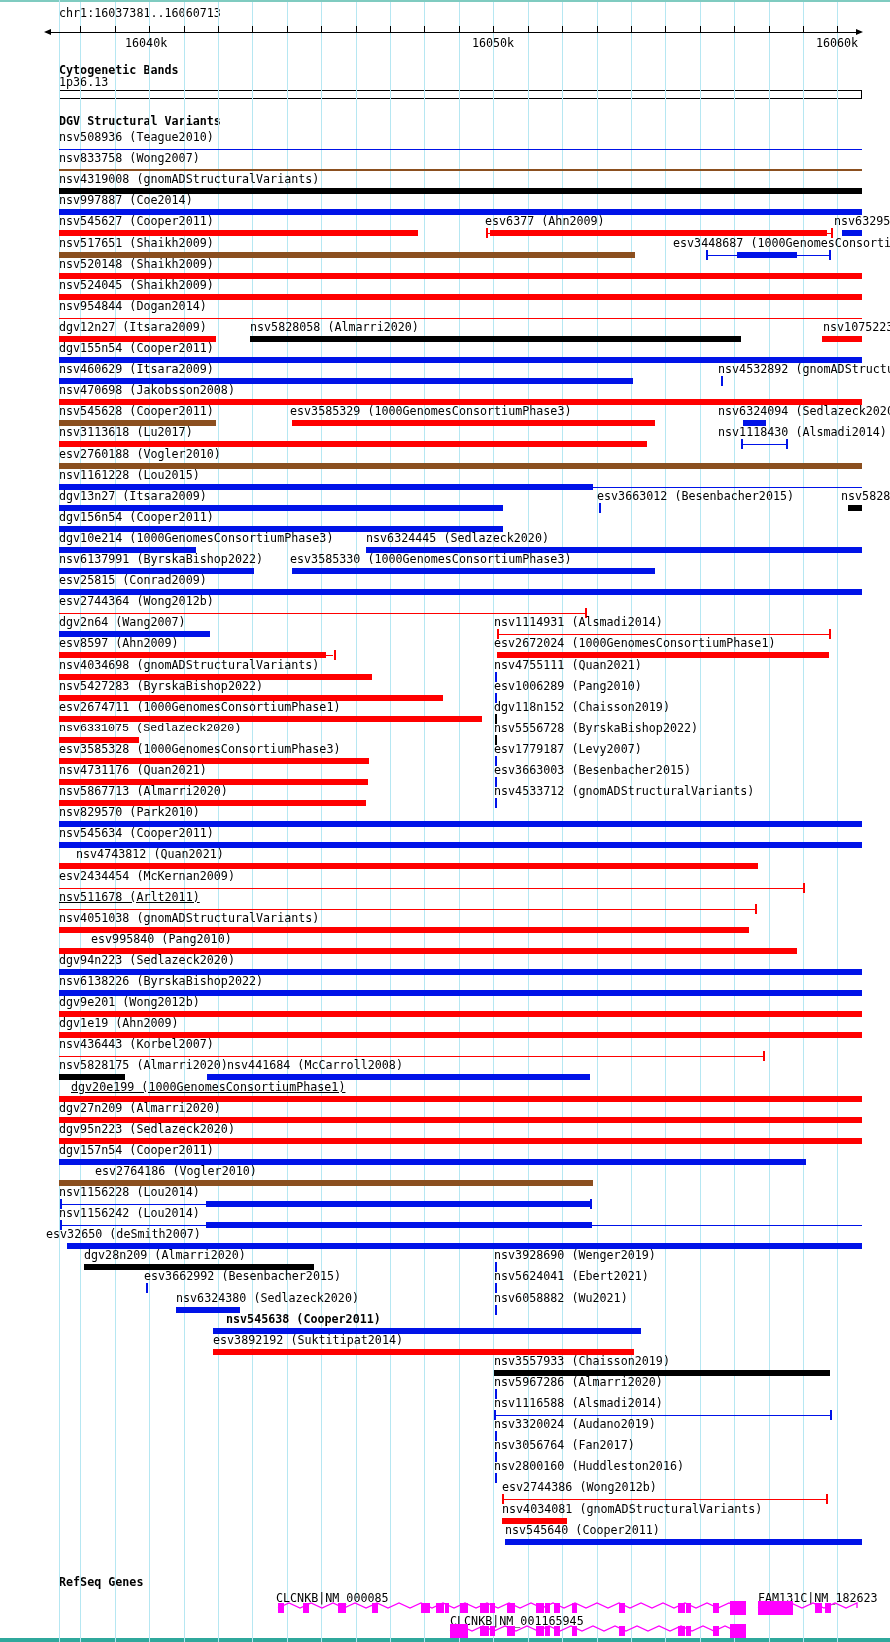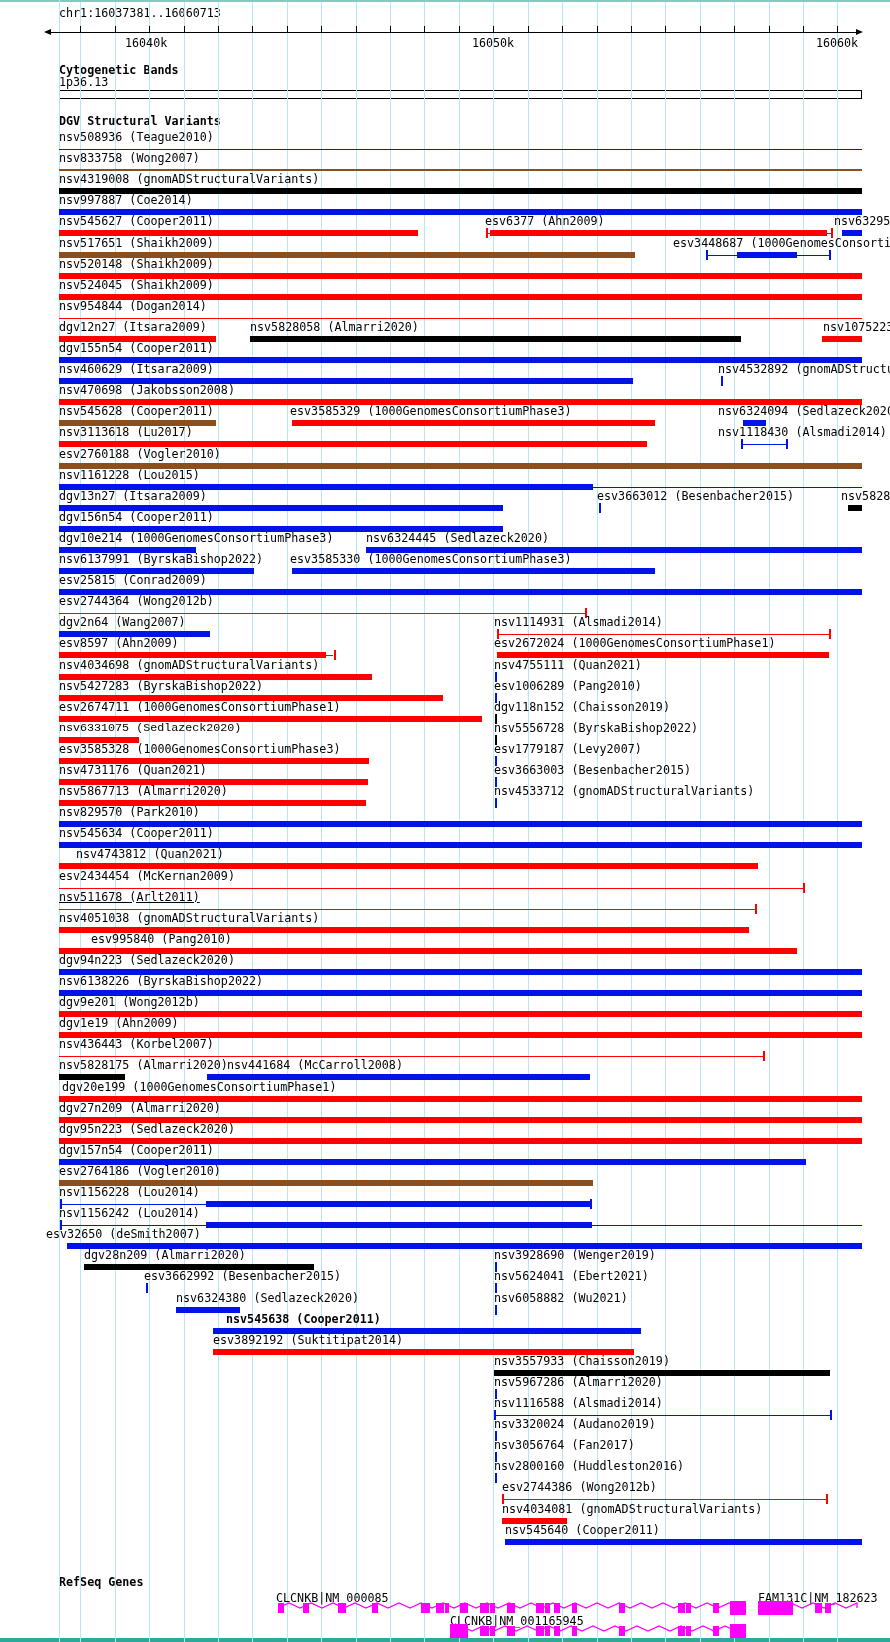--- a/index.html
+++ b/index.html
@@ -220,29 +220,29 @@
     <div class="abs" style="left: 59px; top: 1011px; width: 803px; height: 6px; background: rgb(255, 0, 0);"></div>
     <div class="lbl" style="left: 59px; top: 1017px;">dgv1e19 (Ahn2009)</div>
     <div class="abs" style="left: 59px; top: 1032px; width: 803px; height: 6px; background: rgb(255, 0, 0);"></div>
     <div class="lbl" style="left: 59px; top: 1038px;">nsv436443 (Korbel2007)</div>
     <div class="abs" style="left: 59px; top: 1056px; width: 704px; height: 1px; background: rgb(255, 0, 0);"></div>
     <div class="abs" style="left: 763px; top: 1051px; width: 2px; height: 10px; background: rgb(255, 0, 0);"></div>
     <div class="lbl" style="left: 59px; top: 1059px;">nsv5828175 (Almarri2020)</div>
     <div class="abs" style="left: 59px; top: 1074px; width: 66px; height: 6px; background: rgb(0, 0, 0);"></div>
     <div class="lbl" style="left: 227px; top: 1059px;">nsv441684 (McCarroll2008)</div>
     <div class="abs" style="left: 207px; top: 1074px; width: 383px; height: 6px; background: rgb(0, 19, 232);"></div>
-    <div class="lbl" style="left: 62px; top: 1081px;">dgv20e199 (1000GenomesConsortiumPhase1)</div>
+    <div class="lbl" style="left: 71px; top: 1081px; text-decoration: underline;">dgv20e199 (1000GenomesConsortiumPhase1)</div>
     <div class="abs" style="left: 59px; top: 1096px; width: 803px; height: 6px; background: rgb(255, 0, 0);"></div>
     <div class="lbl" style="left: 59px; top: 1102px;">dgv27n209 (Almarri2020)</div>
     <div class="abs" style="left: 59px; top: 1117px; width: 803px; height: 6px; background: rgb(255, 0, 0);"></div>
     <div class="lbl" style="left: 59px; top: 1123px;">dgv95n223 (Sedlazeck2020)</div>
     <div class="abs" style="left: 59px; top: 1138px; width: 803px; height: 6px; background: rgb(255, 0, 0);"></div>
     <div class="lbl" style="left: 59px; top: 1144px;">dgv157n54 (Cooper2011)</div>
     <div class="abs" style="left: 59px; top: 1159px; width: 747px; height: 6px; background: rgb(0, 19, 232);"></div>
-    <div class="lbl" style="left: 59px; top: 1165px;">esv2764186 (Vogler2010)</div>
+    <div class="lbl" style="left: 59px; top: 1165px; padding-left: 36px;">esv2764186 (Vogler2010)</div>
     <div class="abs" style="left: 59px; top: 1180px; width: 534px; height: 6px; background: rgb(139, 79, 31);"></div>
     <div class="lbl" style="left: 59px; top: 1186px;">nsv1156228 (Lou2014)</div>
     <div class="abs" style="left: 60px; top: 1199px; width: 2px; height: 10px; background: rgb(0, 19, 232);"></div>
     <div class="abs" style="left: 60px; top: 1204px; width: 146px; height: 1px; background: rgb(0, 19, 232);"></div>
     <div class="abs" style="left: 206px; top: 1201px; width: 384px; height: 6px; background: rgb(0, 19, 232);"></div>
     <div class="abs" style="left: 590px; top: 1199px; width: 2px; height: 10px; background: rgb(0, 19, 232);"></div>
     <div class="lbl" style="left: 59px; top: 1207px;">nsv1156242 (Lou2014)</div>
     <div class="abs" style="left: 60px; top: 1220px; width: 2px; height: 10px; background: rgb(0, 19, 232);"></div>
     <div class="abs" style="left: 60px; top: 1225px; width: 146px; height: 1px; background: rgb(0, 19, 232);"></div>
     <div class="abs" style="left: 206px; top: 1222px; width: 386px; height: 6px; background: rgb(0, 19, 232);"></div>

